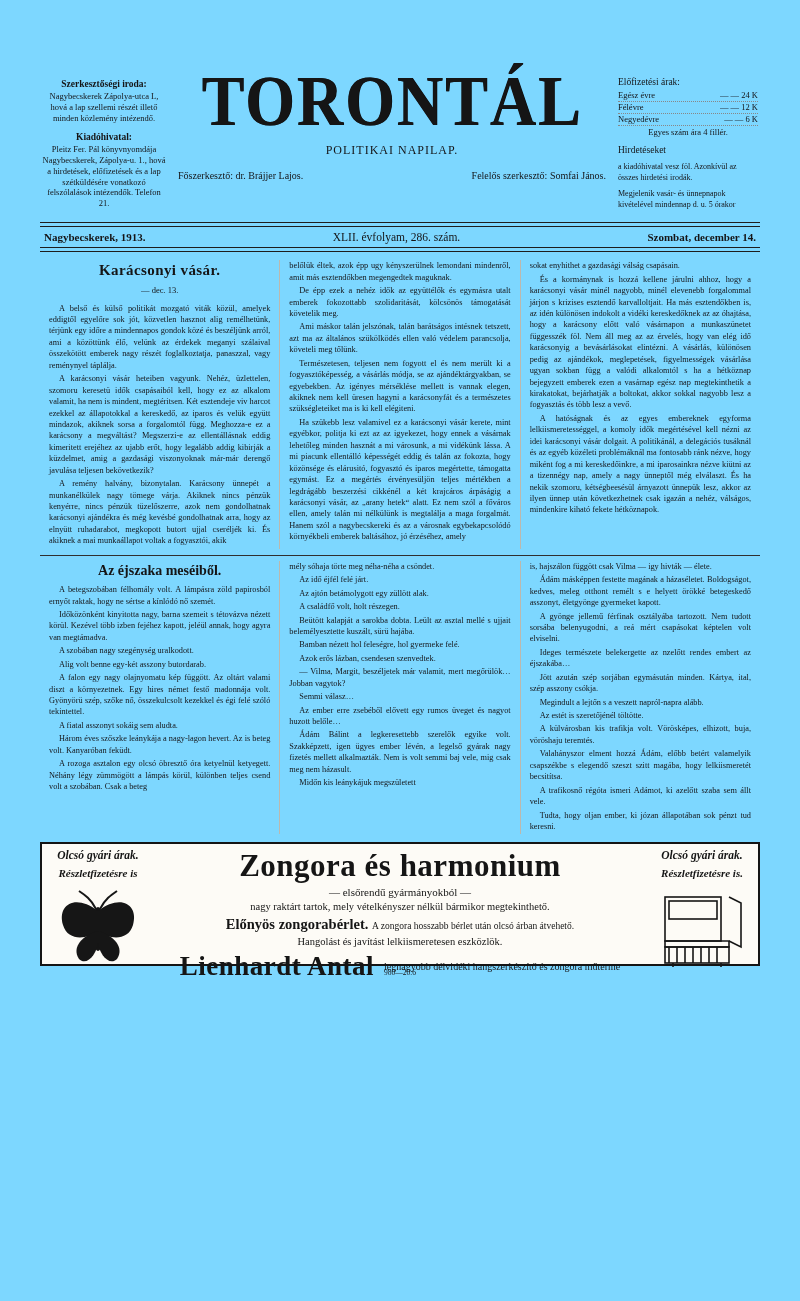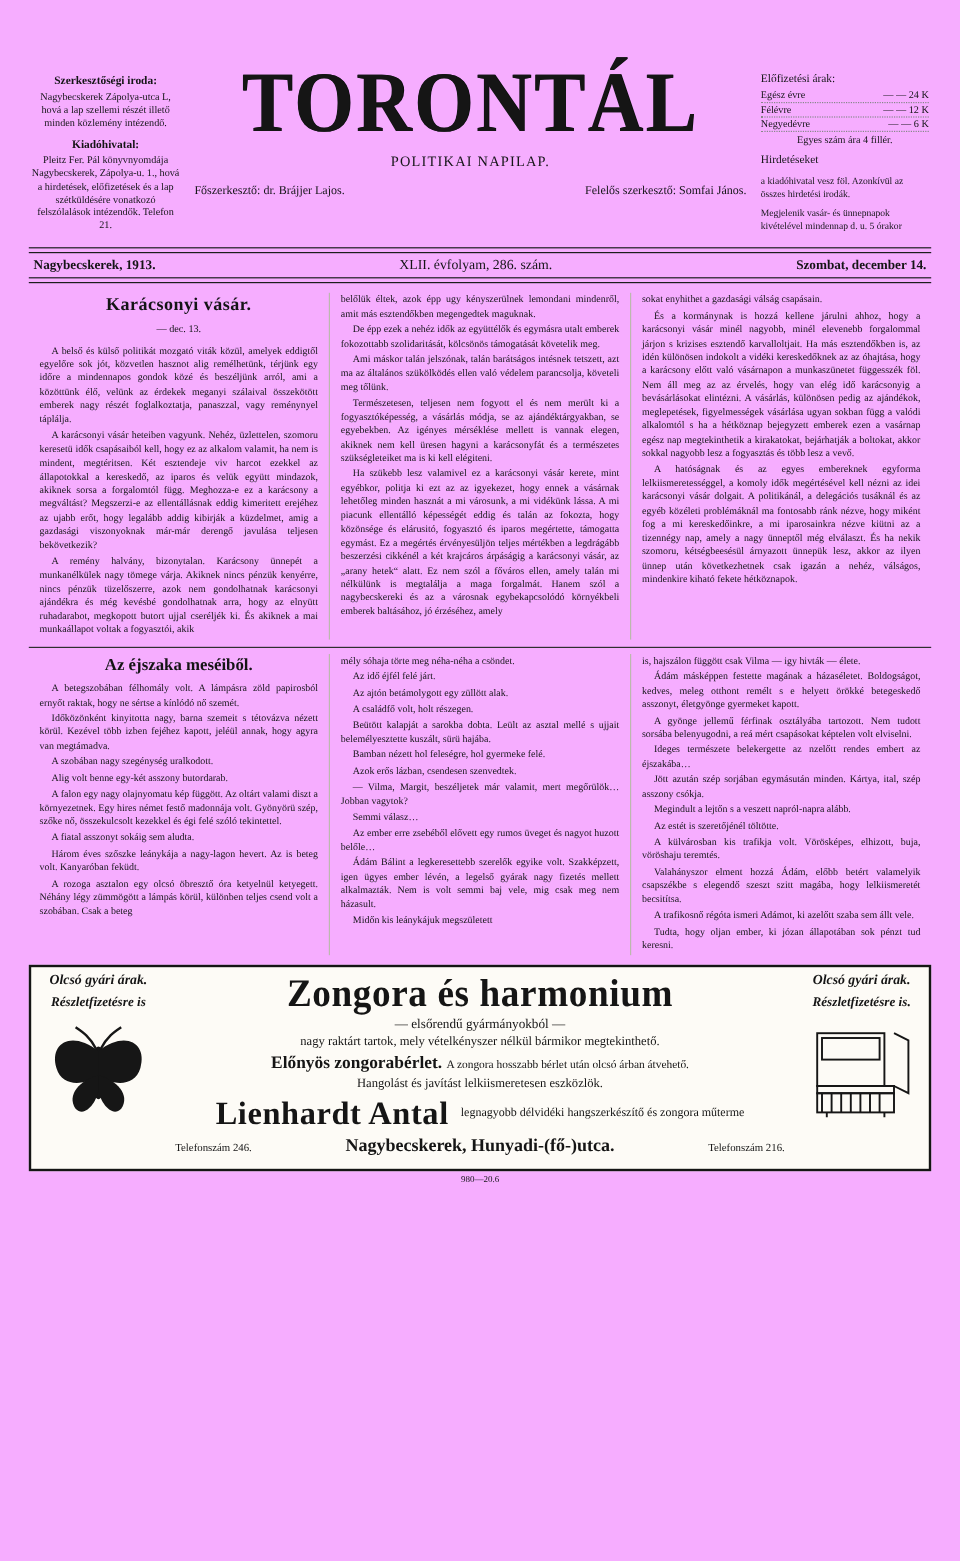--- a/index.html
+++ b/index.html
@@ -11,24 +11,24 @@
     width: 800px;
     height: 1301px;
     font-family: "Liberation Serif", serif;
     color: #1a1a1a;
     position: relative;
     overflow: hidden;
   }
   .page {
     width: 800px;
     height: 1301px;
-    background: #f0abfc;
+    background: #7dd3fc;
     position: relative;
     box-sizing: border-box;
-    padding: 0;
+    padding: 16px;
     filter: contrast(1.05);
   }
   
   .masthead {
     display: flex;
     align-items: flex-start;
     padding: 52px 26px 0 26px;
     box-sizing: border-box;
   }
   .mast-col-left {
@@ -162,21 +162,21 @@
     margin: 0 0 4px 0;
   }
   
   .ad-block {
     margin: 8px 24px 0 24px;
     border: 2.2px solid #1a1a1a;
     box-sizing: border-box;
     padding: 0;
     position: relative;
     background: #f7f5f0;
-    height: 172px;
+    height: 124px;
   }
   .ad-inner {
     display: flex;
     height: 100%;
     box-sizing: border-box;
   }
   .ad-side {
     width: 112px;
     padding: 5px 4px;
     box-sizing: border-box;
@@ -418,25 +418,20 @@
         <div class="ad-l3">nagy raktárt tartok, mely vételkényszer nélkül bármikor megtekinthető.</div>
         <div class="ad-l4">
           <span>Előnyös zongorabérlet.</span>
           <span class="small">A zongora hosszabb bérlet után olcsó árban átvehető.</span>
         </div>
         <div class="ad-l5">Hangolást és javítást lelkiismeretesen eszközlök.</div>
         <div class="ad-brandline">
           <span class="ad-brand">Lienhardt Antal</span>
           <span class="ad-brandtail">legnagyobb délvidéki hangszerkészítő és zongora műterme</span>
         </div>
-        <div class="ad-foot">
-          <span>Telefonszám 246.</span>
-          <span class="addr">Nagybecskerek, Hunyadi-(fő-)utca.</span>
-          <span>Telefonszám 216.</span>
-        </div>
       </div>
 
       <div class="ad-side">
         <div class="t1">Olcsó gyári árak.</div>
         <div class="t2">Részletfizetésre is.</div>
         <div class="piano-box">
           <svg width="94" height="80" viewBox="0 0 94 80" aria-hidden="true">
             <g fill="none" stroke="#1b1b1b" stroke-width="1.6">
               <rect x="10" y="8" width="56" height="44"></rect>
               <rect x="14" y="12" width="48" height="18"></rect>

